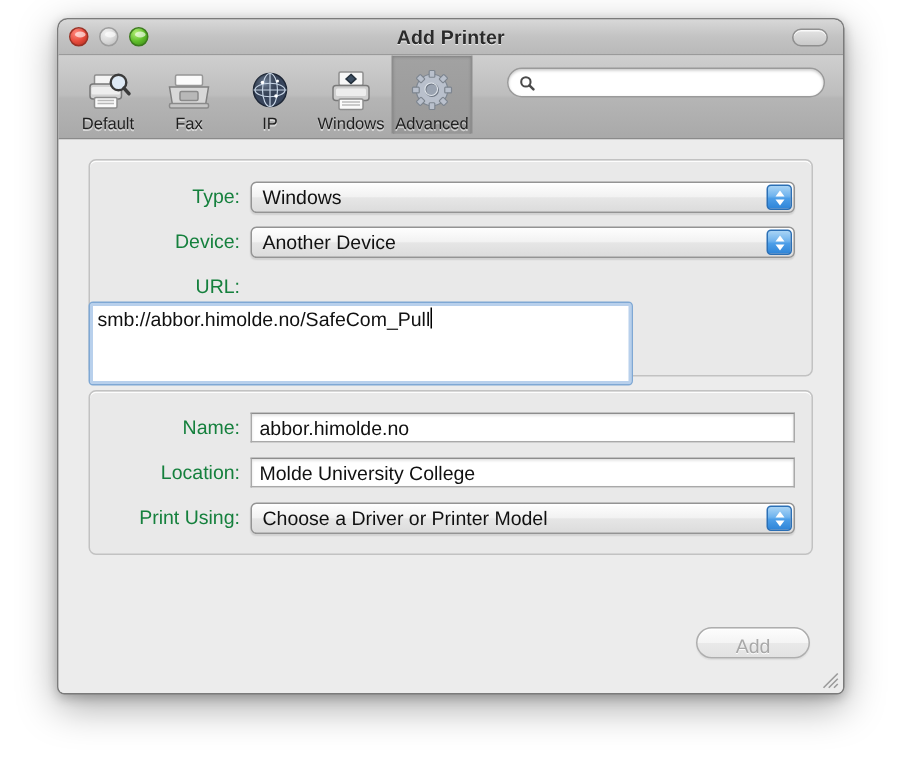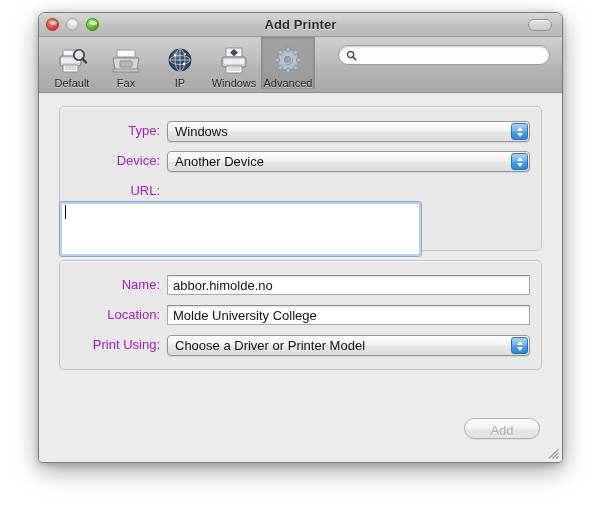--- a/index.html
+++ b/index.html
@@ -207,21 +207,21 @@
 
   .row {
     position: absolute;
     display: flex;
     align-items: flex-start;
   }
   .field-label {
     width: 108px;
     text-align: right;
     font-size: 13px;
-    color: #a21caf;
+    color: #15803d;
     padding-right: 7px;
     line-height: 20px;
     box-sizing: border-box;
     white-space: nowrap;
   }
 
   
   .popup {
     position: relative;
     height: 21px;
@@ -471,21 +471,21 @@
           <span class="stepper">
             <span class="arrow-up"></span>
             <span class="arrow-dn"></span>
           </span>
         </div>
       </div>
 
       <div class="row" style="left:20px; top:88px;flex-direction:column;">
         <div class="field-label">URL:</div>
         <div class="textarea-focus" style="width:363px;">
-          <span class="caret"></span>
+          <span>smb://abbor.himolde.no/SafeCom_Pull</span><span class="caret"></span>
         </div>
       </div>
 
       <div class="group-box" id="group-bottom"></div>
 
       <div class="row" style="left:20px; top:182px;">
         <div class="field-label">Name:</div>
         <div class="text-field" style="width:363px;">
           <span>abbor.himolde.no</span>
         </div>

